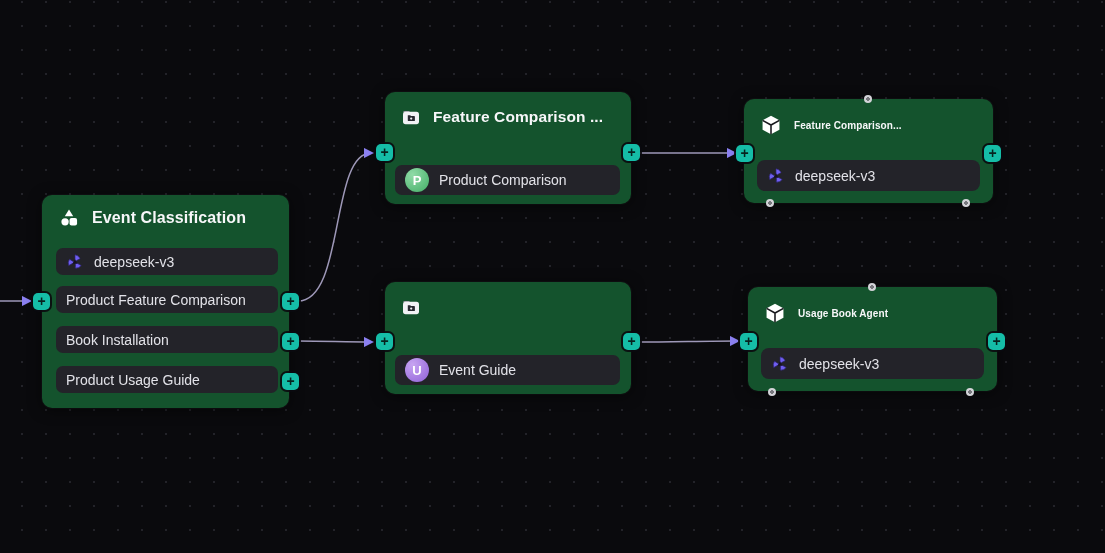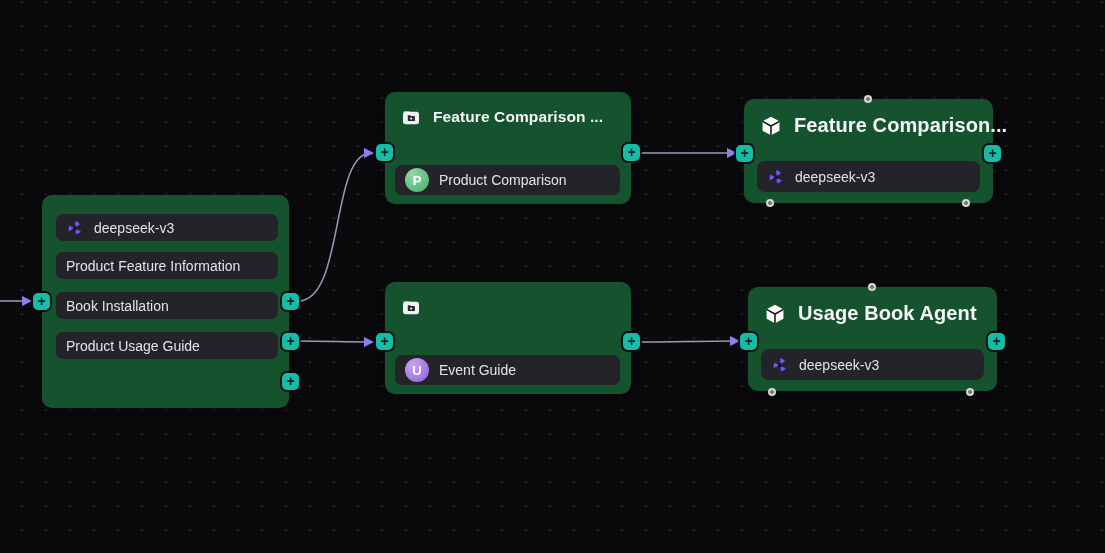--- a/index.html
+++ b/index.html
@@ -73,21 +73,21 @@
   .n-ugkb { left:385px; top:282px; }
   .n-kb .node-header { padding:15px 16px 0; }
   .n-kb .ntitle { font-size:15.5px; }
   .n-kb .row { height:30px; margin:38px 11px 0 10px; }
 
   
   .n-ag { width:249px; height:104px; }
   .n-fcag { left:744px; top:99px; }
   .n-ugag { left:748px; top:287px; }
   .n-ag .node-header { padding:15px 16px 0; }
-  .n-ag .ntitle { font-size:20px; }
+  .n-ag .ntitle { font-size:10px; }
   .n-ag .row { height:31px; margin:24px 13px 0 13px; border-radius:8px; }
 
   .icon-20 { width:20px; height:20px; flex:0 0 auto; display:flex; }
   .icon-22 { width:22px; height:22px; flex:0 0 auto; display:flex; }
   svg { display:block; }
 </style>
 </head>
 <body>
 
 <div class="canvas"></div>
@@ -99,35 +99,45 @@
     </marker>
   </defs>
   <path d="M -2 301 L 29 301" stroke="#9e98b8" stroke-width="1.5" fill="none" marker-end="url(#arr)"></path>
   <path d="M 298 301 C 345 301 330 153 371 153" stroke="#9e98b8" stroke-width="1.5" fill="none" marker-end="url(#arr)"></path>
   <path d="M 298 341 C 326 341 344 342 371 342" stroke="#9e98b8" stroke-width="1.5" fill="none" marker-end="url(#arr)"></path>
   <path d="M 639 153 L 734 153" stroke="#9e98b8" stroke-width="1.5" fill="none" marker-end="url(#arr)"></path>
   <path d="M 639 342 C 670 342 706 341 737 341" stroke="#9e98b8" stroke-width="1.5" fill="none" marker-end="url(#arr)"></path>
 </svg>
 
 <div class="node n-ec">
+  <div class="node-header">
+    <span class="icon-22">
+      <svg viewBox="0 0 24 24" width="22" height="22" fill="#ffffff">
+        <path d="M12 2.6 L16.6 10 H7.4 Z"></path>
+        <circle cx="7.7" cy="16.2" r="4"></circle>
+        <rect x="12.6" y="12.1" width="8.2" height="8.2" rx="2.2"></rect>
+      </svg>
+    </span>
+    <span class="ntitle">Event Classification</span>
+  </div>
   <div class="row badge">
     <span class="model-icon-wrap">
       <svg viewBox="0 0 24 24" width="18" height="18">
         <g fill="#6f5ef0" stroke="#2c2470" stroke-width="0.9">
           <path id="dsArmA" d="M12 12 L12 2.4 Q17.2 3.2 18.8 7.6 L14.6 9.8 Z"></path>
           <use href="#dsArmA" transform="rotate(120 12 12)"></use>
           <use href="#dsArmA" transform="rotate(240 12 12)"></use>
         </g>
         <path d="M12 8.4 L15.4 14.2 L8.6 14.2 Z" fill="#16121f"></path>
       </svg>
     </span>
     <span>deepseek-v3</span>
   </div>
   <div class="row opt">
-    <span>Product Feature Information</span>
+    <span>Product Feature Comparison</span>
   </div>
   <div class="row opt">
     <span>Book Installation</span>
   </div>
   <div class="row opt">
     <span>Product Usage Guide</span>
   </div>
   <span class="plus" style="left:-9px;  top:98px;">+</span>
   <span class="plus" style="left:240px; top:98px;">+</span>
   <span class="plus" style="left:240px; top:138px;">+</span>

